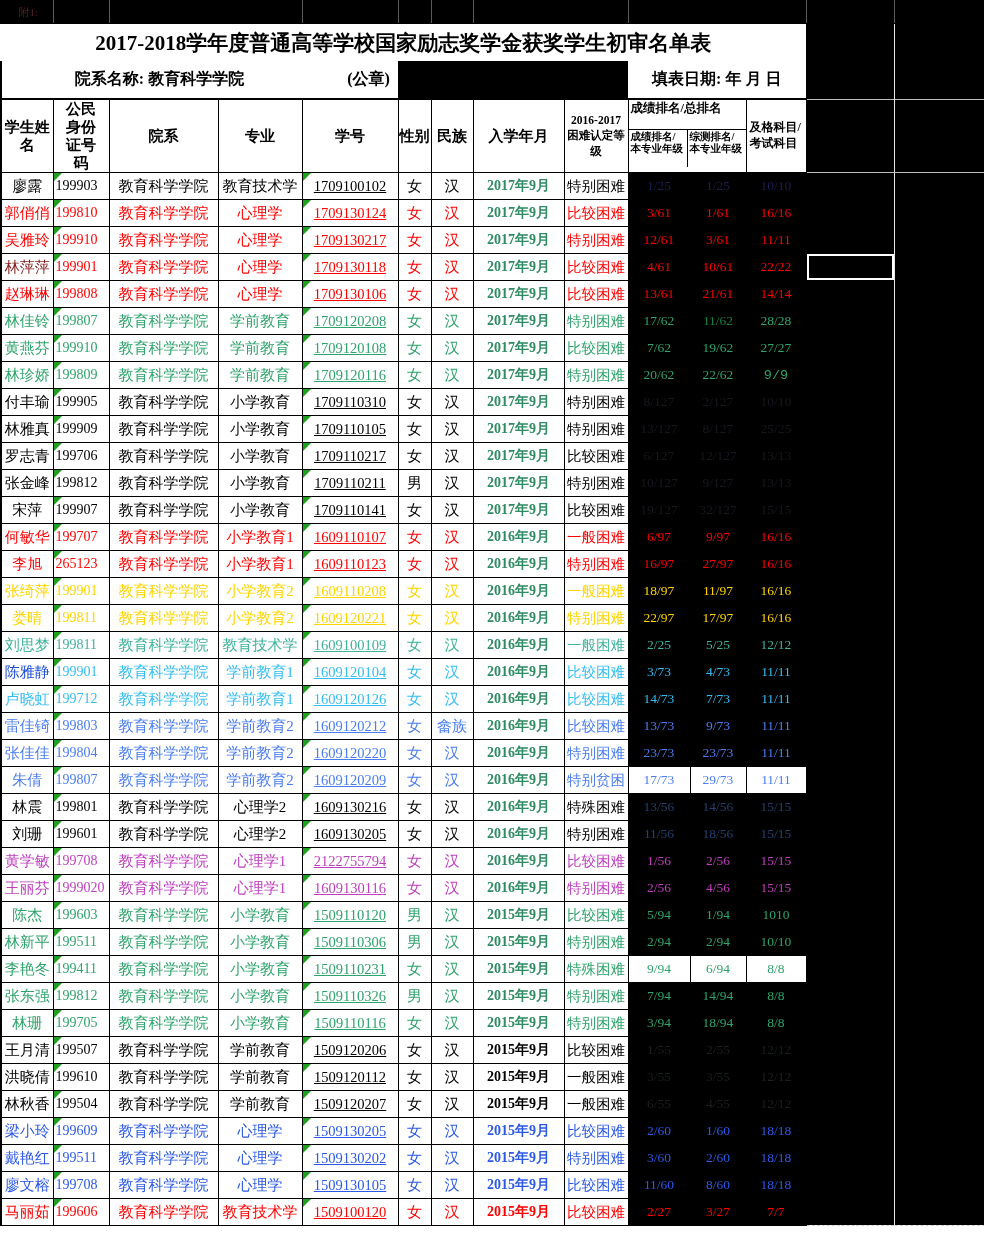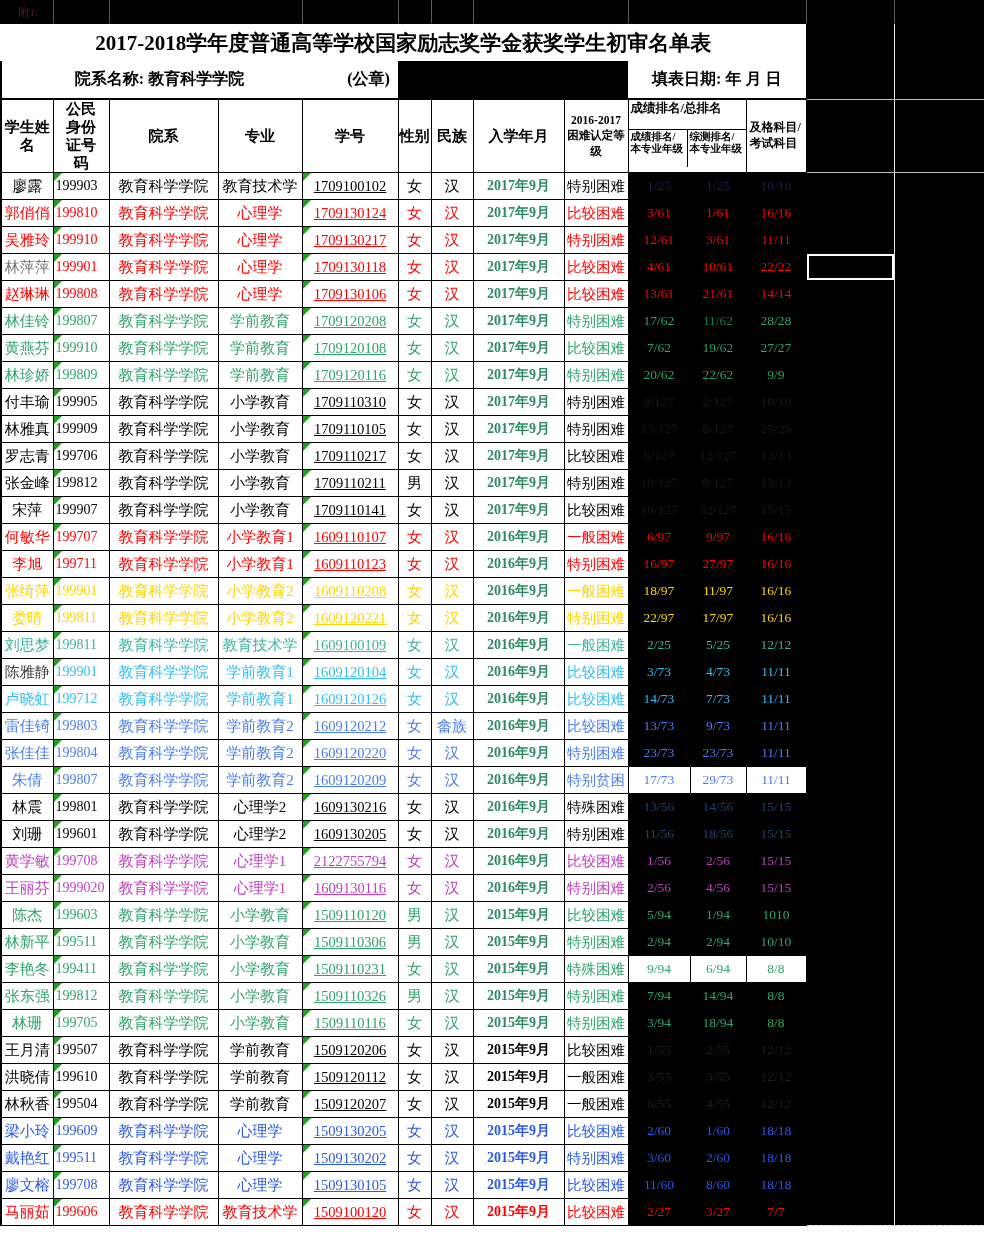--- a/index.html
+++ b/index.html
@@ -174,21 +174,21 @@
           <td class="c-sm" style="color: rgb(255, 0, 0);">汉</td>
           <td class="c-enroll" style="color: rgb(46, 139, 99);">2017年9月</td>
           <td class="c-diff" style="color: rgb(255, 0, 0);">特别困难</td>
           <td class="rk" style="color: rgb(255, 0, 0);">12/61</td>
           <td class="rk" style="color: rgb(255, 0, 0);">3/61</td>
           <td class="rk" style="color: rgb(255, 0, 0);">11/11</td>
           <td class="void v13"></td>
           <td class="void"></td>
         </tr>
         <tr>
-          <td class="c-name" style="color: #737373; text-align: center;">林萍萍</td>
+          <td class="c-name" style="color: #7f1d1d; text-align: center;">林萍萍</td>
           <td class="c-id tri" style="color: rgb(255, 0, 0);">199901</td>
           <td class="c-dept" style="color: rgb(255, 0, 0);">教育科学学院</td>
           <td class="c-major" style="color: rgb(255, 0, 0);">心理学</td>
           <td class="c-sno tri" style="color: rgb(255, 0, 0);">1709130118</td>
           <td class="c-sm" style="color: rgb(255, 0, 0);">女</td>
           <td class="c-sm" style="color: rgb(255, 0, 0);">汉</td>
           <td class="c-enroll" style="color: rgb(46, 139, 99);">2017年9月</td>
           <td class="c-diff" style="color: rgb(255, 0, 0);">比较困难</td>
           <td class="rk" style="color: rgb(255, 0, 0);">4/61</td>
           <td class="rk" style="color: rgb(255, 0, 0);">10/61</td>
@@ -249,21 +249,21 @@
           <td class="c-id tri" style="color: rgb(46, 163, 107);">199809</td>
           <td class="c-dept" style="color: rgb(46, 163, 107);">教育科学学院</td>
           <td class="c-major" style="color: rgb(46, 163, 107);">学前教育</td>
           <td class="c-sno tri" style="color: rgb(46, 163, 107);">1709120116</td>
           <td class="c-sm" style="color: rgb(46, 163, 107);">女</td>
           <td class="c-sm" style="color: rgb(46, 163, 107);">汉</td>
           <td class="c-enroll" style="color: rgb(46, 139, 99);">2017年9月</td>
           <td class="c-diff" style="color: rgb(46, 163, 107);">特别困难</td>
           <td class="rk" style="color: rgb(46, 163, 107);">20/62</td>
           <td class="rk" style="color: rgb(46, 163, 107);">22/62</td>
-          <td class="rk" style="color: rgb(46, 163, 107);">9/9</td>
+          <td class="rk" style="color: rgb(46, 163, 107); font-family: Liberation Mono, monospace;">9/9</td>
           <td class="void v13"></td>
           <td class="void"></td>
         </tr>
         <tr>
           <td class="c-name" style="color: rgb(0, 0, 0);">付丰瑜</td>
           <td class="c-id tri" style="color: rgb(0, 0, 0);">199905</td>
           <td class="c-dept" style="color: rgb(0, 0, 0);">教育科学学院</td>
           <td class="c-major" style="color: rgb(0, 0, 0);">小学教育</td>
           <td class="c-sno tri" style="color: rgb(0, 0, 0);">1709110310</td>
           <td class="c-sm" style="color: rgb(0, 0, 0);">女</td>
@@ -351,21 +351,21 @@
           <td class="c-enroll" style="color: rgb(46, 139, 99);">2016年9月</td>
           <td class="c-diff" style="color: rgb(255, 0, 0);">一般困难</td>
           <td class="rk" style="color: rgb(255, 0, 0);">6/97</td>
           <td class="rk" style="color: rgb(255, 0, 0);">9/97</td>
           <td class="rk" style="color: rgb(255, 0, 0);">16/16</td>
           <td class="void v13"></td>
           <td class="void"></td>
         </tr>
         <tr>
           <td class="c-name" style="color: rgb(255, 0, 0);">李旭</td>
-          <td class="c-id tri" style="color: rgb(255, 0, 0);">199711</td>
+          <td class="c-id tri" style="color: rgb(255, 0, 0);">265123</td>
           <td class="c-dept" style="color: rgb(255, 0, 0);">教育科学学院</td>
           <td class="c-major" style="color: rgb(255, 0, 0);">小学教育1</td>
           <td class="c-sno tri" style="color: rgb(255, 0, 0);">1609110123</td>
           <td class="c-sm" style="color: rgb(255, 0, 0);">女</td>
           <td class="c-sm" style="color: rgb(255, 0, 0);">汉</td>
           <td class="c-enroll" style="color: rgb(46, 139, 99);">2016年9月</td>
           <td class="c-diff" style="color: rgb(255, 0, 0);">特别困难</td>
           <td class="rk" style="color: rgb(255, 0, 0);">16/97</td>
           <td class="rk" style="color: rgb(255, 0, 0);">27/97</td>
           <td class="rk" style="color: rgb(255, 0, 0);">16/16</td>
@@ -414,21 +414,21 @@
           <td class="c-sm" style="color: rgb(63, 179, 155);">汉</td>
           <td class="c-enroll" style="color: rgb(46, 139, 99);">2016年9月</td>
           <td class="c-diff" style="color: rgb(63, 179, 155);">一般困难</td>
           <td class="rk" style="color: rgb(63, 179, 155);">2/25</td>
           <td class="rk" style="color: rgb(63, 179, 155);">5/25</td>
           <td class="rk" style="color: rgb(63, 179, 155);">12/12</td>
           <td class="void v13"></td>
           <td class="void"></td>
         </tr>
         <tr>
-          <td class="c-name" style="color: #404040;">陈雅静</td>
+          <td class="c-name" style="color: #1d4ed8;">陈雅静</td>
           <td class="c-id tri" style="color: rgb(51, 189, 242);">199901</td>
           <td class="c-dept" style="color: rgb(51, 189, 242);">教育科学学院</td>
           <td class="c-major" style="color: rgb(51, 189, 242);">学前教育1</td>
           <td class="c-sno tri" style="color: rgb(51, 189, 242);">1609120104</td>
           <td class="c-sm" style="color: rgb(51, 189, 242);">女</td>
           <td class="c-sm" style="color: rgb(51, 189, 242);">汉</td>
           <td class="c-enroll" style="color: rgb(46, 139, 99);">2016年9月</td>
           <td class="c-diff" style="color: rgb(51, 189, 242);">比较困难</td>
           <td class="rk" style="color: rgb(51, 189, 242);">3/73</td>
           <td class="rk" style="color: rgb(51, 189, 242);">4/73</td>

